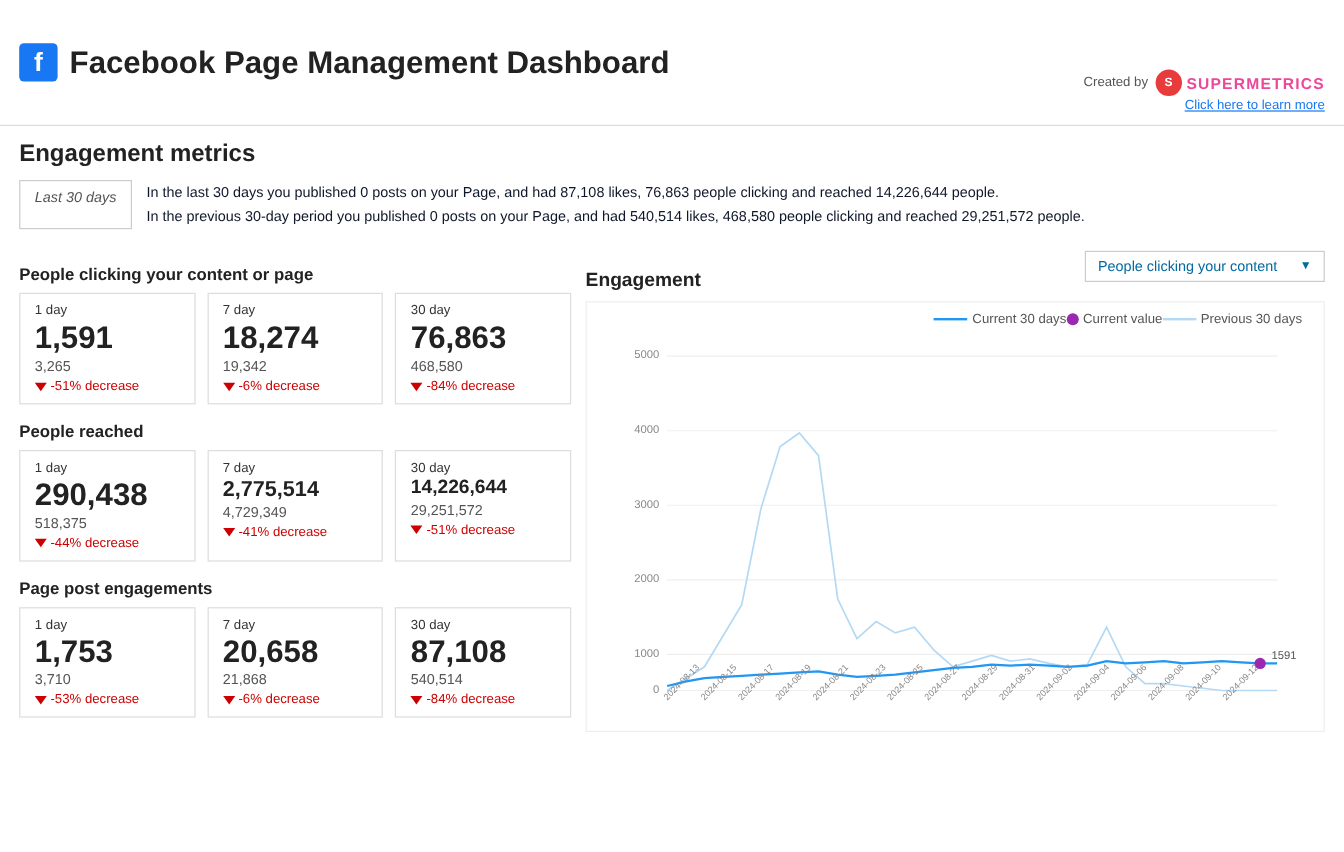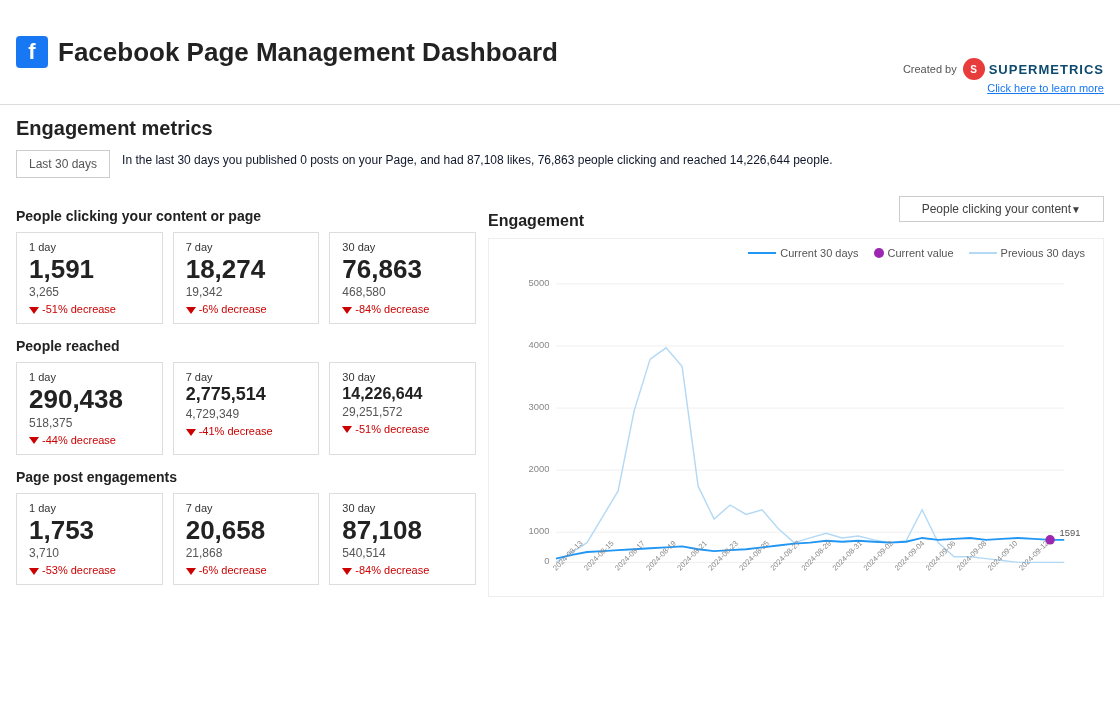--- a/index.html
+++ b/index.html
@@ -7,28 +7,28 @@
 
     
     .header { display: flex; align-items: center; justify-content: space-between; padding: 10px 16px; border-bottom: 1px solid #ddd; }
     .header-left { display: flex; align-items: center; gap: 10px; }
     .fb-logo { width: 32px; height: 32px; background: #1877f2; border-radius: 4px; display: flex; align-items: center; justify-content: center; color: #fff; font-size: 22px; font-weight: bold; }
     .header-title { font-size: 26px; font-weight: bold; color: #222; }
     .header-right { text-align: right; }
     .created-by { font-size: 11px; color: #555; display: flex; align-items: center; gap: 6px; justify-content: flex-end; margin-top: 48px; }
     .supermetrics-logo { display: flex; align-items: center; gap: 4px; }
     .sm-icon { width: 22px; height: 22px; background: #e83b3b; border-radius: 50%; display: flex; align-items: center; justify-content: center; color: #fff; font-size: 10px; font-weight: bold; }
-    .sm-text { font-weight: bold; font-size: 13px; color: #0c4a6e; letter-spacing: 1px; }
+    .sm-text { font-weight: bold; font-size: 13px; color: #ec4899; letter-spacing: 1px; }
     .learn-link { font-size: 11px; color: #1877f2; text-decoration: underline; cursor: pointer; display: block; text-align: right; margin-top: 2px; }
 
     
     .main { padding: 12px 16px; }
     .section-title { font-size: 20px; font-weight: bold; margin-bottom: 10px; }
     .date-range-row { display: flex; gap: 12px; margin-bottom: 10px; }
-    .date-range-box { border: 1px solid #ccc; padding: 6px 12px; font-size: 12px; color: #555; background: #fff; }
+    .date-range-box { border: 1px solid #ccc; padding: 6px 12px; font-size: 12px; color: #555; background: #fff; font-style: italic; }
     .info-text { font-size: 12px; color: #0f172a; line-height: 1.7; }
 
     
     .two-col { display: flex; gap: 12px; align-items: center; }
     .left-col { width: 460px; flex-shrink: 0; }
     .right-col { flex: 1; }
 
     
     .subsection-title { font-size: 14px; font-weight: bold; margin: 14px 0 8px 0; }
 
@@ -38,23 +38,23 @@
     .card-period { font-size: 11px; color: #333; margin-bottom: 2px; }
     .card-value { font-size: 26px; font-weight: bold; color: #222; line-height: 1.1; }
     .card-prev { font-size: 12px; color: #555; margin-top: 2px; }
     .card-change { font-size: 11px; margin-top: 4px; }
     .decrease { color: #cc0000; }
     .triangle-down { display: inline-block; width: 0; height: 0; border-left: 5px solid transparent; border-right: 5px solid transparent; border-top: 7px solid #cc0000; margin-right: 3px; vertical-align: middle; }
 
     
     .engagement-header { display: flex; align-items: center; justify-content: space-between; margin-bottom: 8px; }
     .engagement-title { font-size: 16px; font-weight: bold; margin-top: 24px; }
-    .dropdown-box { border: 1px solid #ccc; padding: 5px 22px; font-size: 12px; color: #404040; min-width: 200px; background: #fff; display: flex; align-items: center; justify-content: space-between; cursor: pointer; }
+    .dropdown-box { border: 1px solid #ccc; padding: 5px 10px; font-size: 12px; color: #0369a1; min-width: 200px; background: #fff; display: flex; align-items: center; justify-content: space-between; cursor: pointer; }
     .chart-container { border: 1px solid #eee; padding: 8px; background: #fff; position: relative; }
-    .chart-legend { display: flex; align-items: center; gap: 15px; font-size: 11px; color: #555; margin-bottom: 6px; justify-content: flex-end; padding-right: 10px; }
+    .chart-legend { display: flex; align-items: center; gap: 0; font-size: 11px; color: #555; margin-bottom: 6px; justify-content: flex-end; padding-right: 10px; }
     .legend-item { display: flex; align-items: center; gap: 4px; }
     .legend-line-blue { width: 28px; height: 2px; background: #2196f3; }
     .legend-dot-purple { width: 10px; height: 10px; background: #9c27b0; border-radius: 50%; }
     .legend-line-light { width: 28px; height: 2px; background: #b3d9f5; }
 
     svg.chart { width: 100%; }
   </style>
 </head>
 <body>
 
@@ -75,20 +75,21 @@
   </div>
 </div>
 
 <div class="main">
   <div class="section-title">Engagement metrics</div>
 
   <div class="date-range-row">
     <div class="date-range-box">Last 30 days</div>
     <div class="info-text">
       <div>In the last 30 days you published 0 posts on your Page, and had 87,108 likes, 76,863 people clicking and reached 14,226,644 people.</div>
+      <div>In the previous 30-day period you published 0 posts on your Page, and had 540,514 likes, 468,580 people clicking and reached 29,251,572 people.</div>
     </div>
   </div>
 
   <div class="two-col">
 
     <div class="left-col">
 
       <div class="subsection-title">People clicking your content or page</div>
       <div class="cards-row">
         <div class="card">

